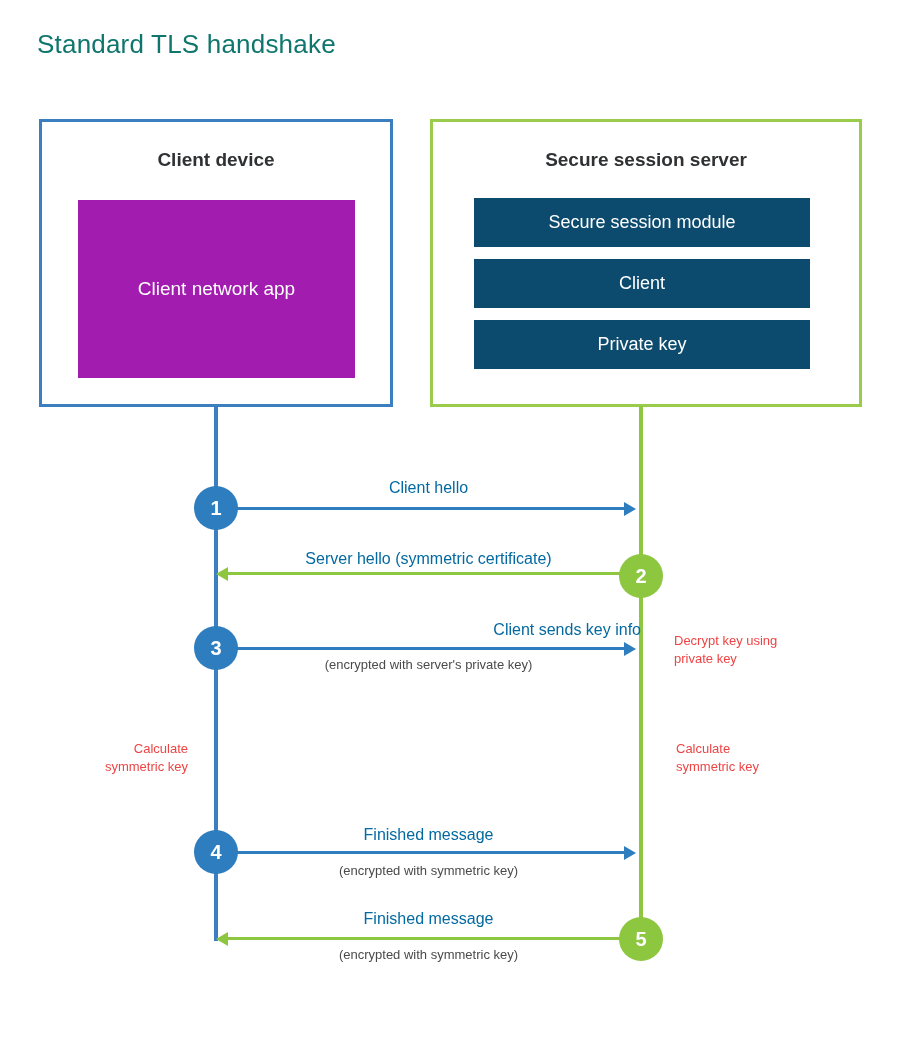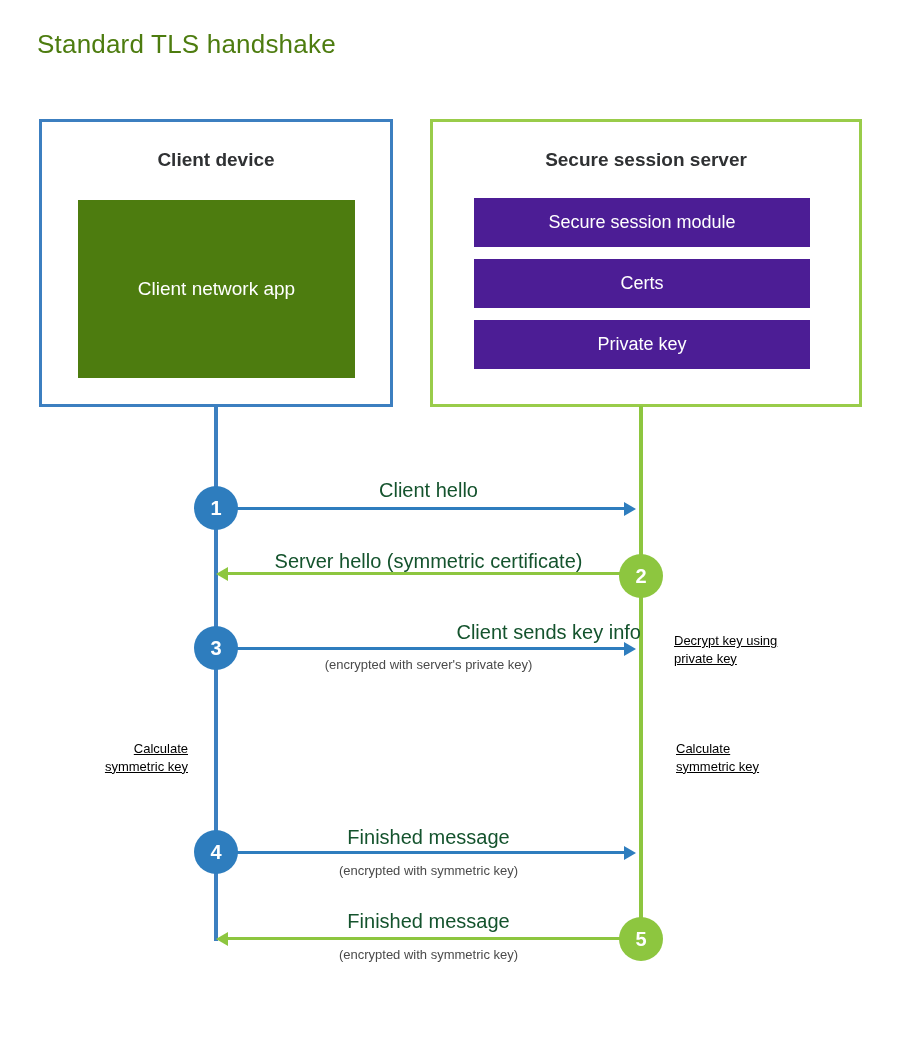--- a/index.html
+++ b/index.html
@@ -17,21 +17,21 @@
     overflow: hidden;
   }
 
   
   .page-title {
     position: absolute;
     left: 37px;
     top: 29px;
     font-size: 26px;
     font-weight: 400;
-    color: #4d7c0f;
+    color: #0f766e;
     letter-spacing: 0.2px;
     white-space: nowrap;
   }
 
   
   .actor-box {
     position: absolute;
     background: #ffffff;
     box-sizing: border-box;
   }
@@ -60,41 +60,41 @@
     font-weight: bold;
     color: #2f3133;
   }
 
   .client-app {
     position: absolute;
     left: 36px;
     top: 78px;
     width: 277px;
     height: 178px;
-    background: #4d7c0f;
+    background: #a21caf;
     color: #ffffff;
     font-size: 19px;
     display: flex;
     align-items: center;
     justify-content: center;
     text-align: center;
     line-height: 1.35;
     padding: 0 18px;
     box-sizing: border-box;
   }
 
   .server-modules {
     position: absolute;
     left: 41px;
     top: 76px;
     width: 336px;
   }
   .server-module {
     height: 49px;
-    background: #4c1d95;
+    background: #0c4a6e;
     color: #ffffff;
     font-size: 18px;
     display: flex;
     align-items: center;
     justify-content: center;
     margin-bottom: 12px;
   }
   .server-module:last-child { margin-bottom: 0; }
 
   
@@ -155,59 +155,58 @@
   .arrow-head.left.green {
     border-top: 7px solid transparent;
     border-bottom: 7px solid transparent;
     border-right: 12px solid #8DC63F;
   }
 
   
   .msg-label {
     position: absolute;
     text-align: center;
-    font-size: 20px;
-    color: #14532d;
+    font-size: 16px;
+    color: #0369a1;
     white-space: nowrap;
   }
   .msg-sublabel {
     position: absolute;
     text-align: center;
     font-size: 13px;
     color: #4a4a4a;
     white-space: nowrap;
   }
 
   
   .annotation {
     position: absolute;
     font-size: 13px;
     line-height: 1.35;
-    color: #000000;
+    color: #ef4444;
     white-space: pre-line;
-    text-decoration: underline;
   }
   .annotation.right-side { text-align: left; }
   .annotation.left-side  { text-align: right; }
 </style>
 </head>
 <body>
 
 <div class="page-title">Standard TLS handshake</div>
 
 <div class="actor-box client">
   <div class="actor-title">Client device</div>
   <div class="client-app">Client network app</div>
 </div>
 
 <div class="actor-box server">
   <div class="actor-title">Secure session server</div>
   <div class="server-modules">
     <div class="server-module">Secure session module</div>
-    <div class="server-module">Certs</div>
+    <div class="server-module">Client</div>
     <div class="server-module">Private key</div>
   </div>
 </div>
 
 <div class="lifeline client-line"></div>
 <div class="lifeline server-line"></div>
 
 <div class="msg-label" style="left:216px; top:479px; width:425px;">Client hello</div>
 <div class="msg-line blue" style="left:216px; top:507px; width:410px;"></div>
 <div class="arrow-head right blue" style="left:624px; top:502px;"></div>

